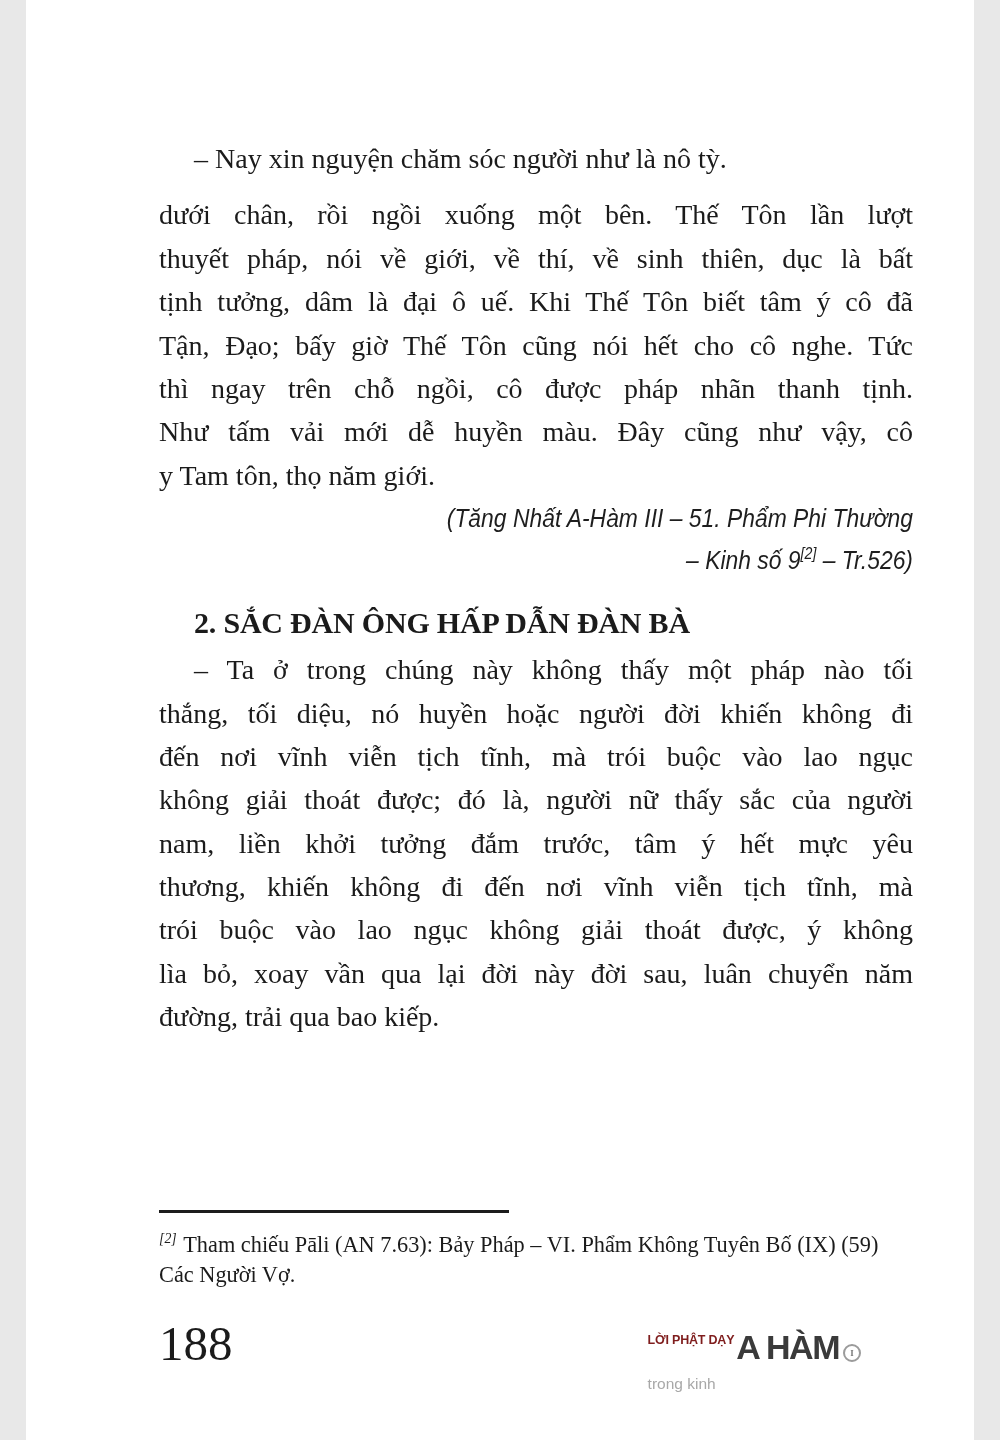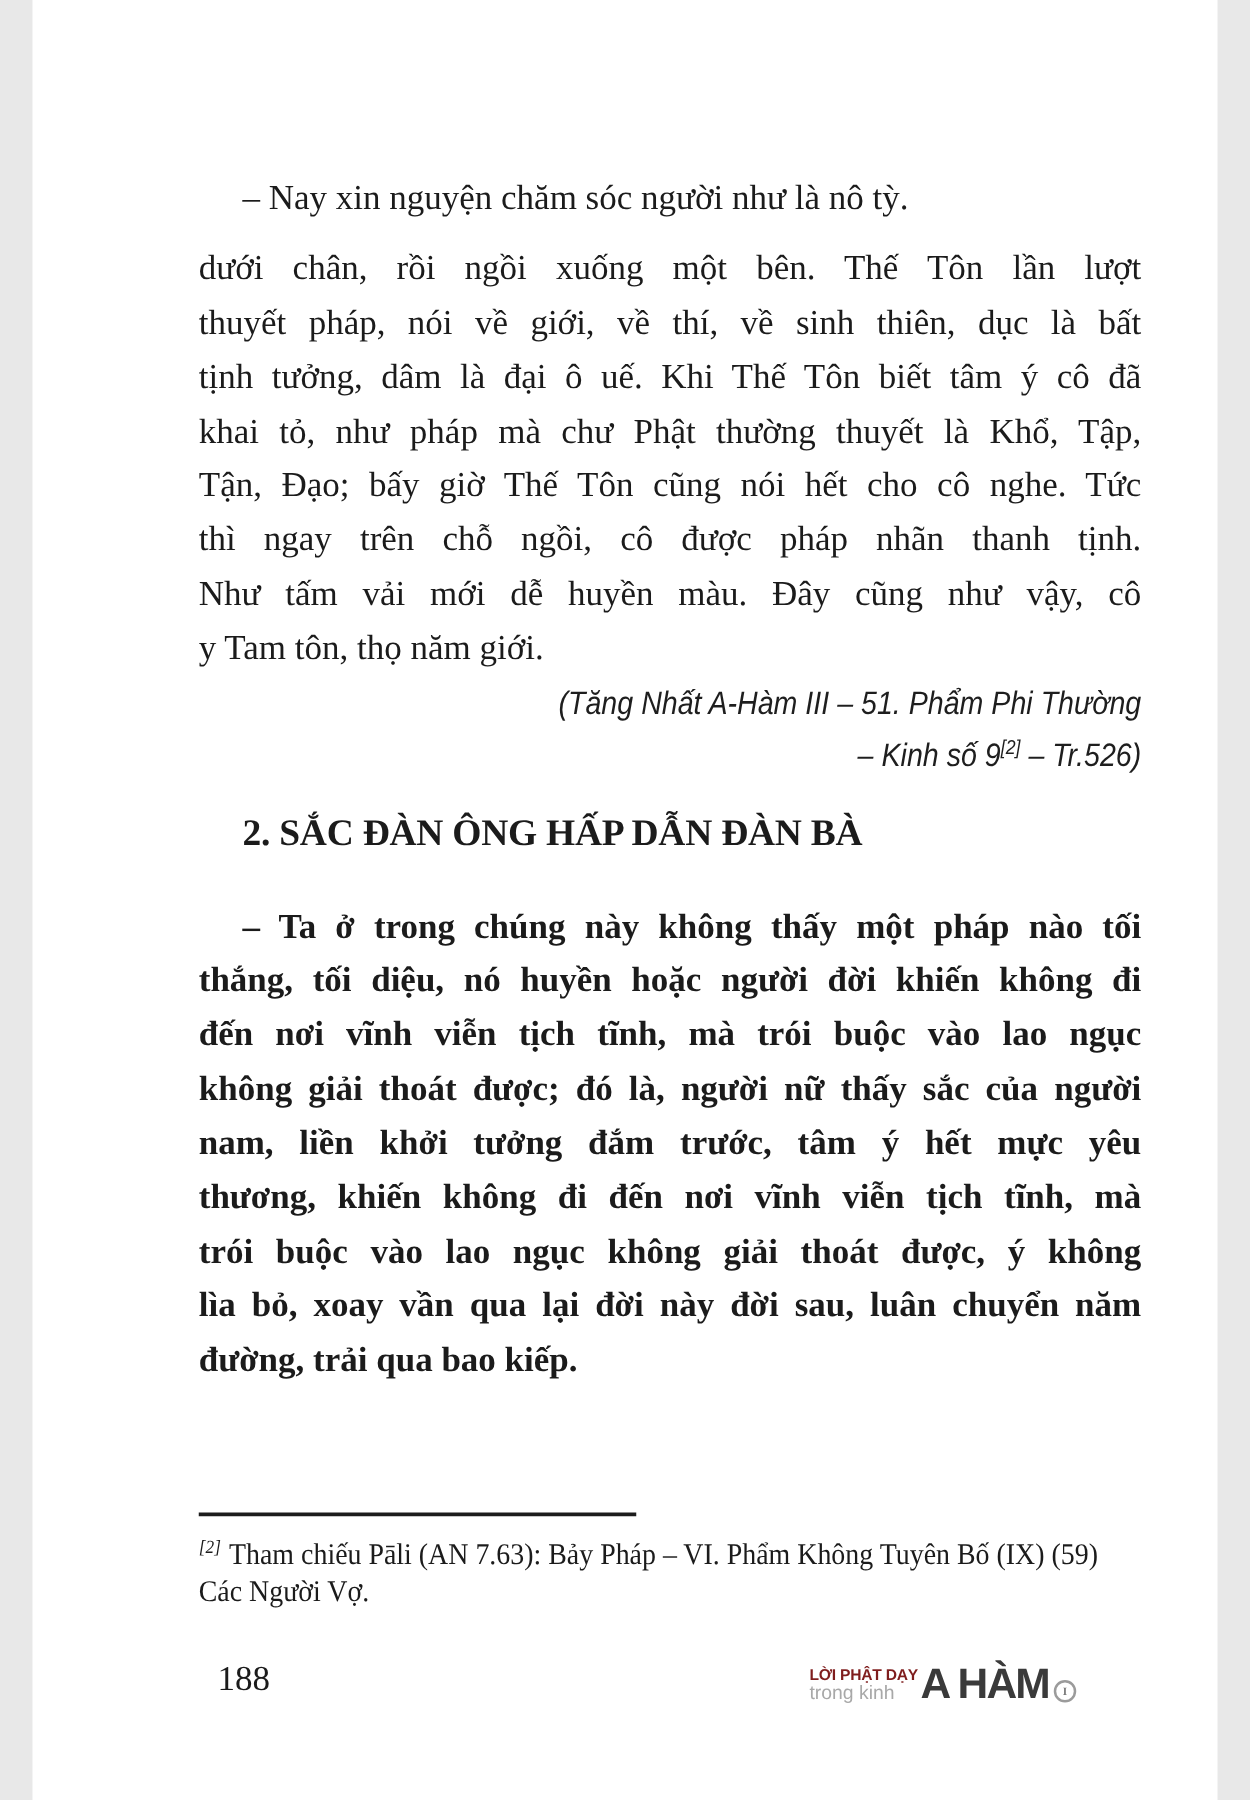--- a/index.html
+++ b/index.html
@@ -18,21 +18,21 @@
     width:754px;
   }
   .opening{
     margin:0;
     padding-left:35px;
     font-size:28px;
     line-height:43.4px;
     height:43.4px;
   }
   .paragraph{margin-top:13px;}
-  .paragraph.second{margin-top:32px;font-weight:bold;}
+  .paragraph.second{margin-top:4px;}
   .bline{
     font-size:28px;
     line-height:43.4px;
     height:43.4px;
     text-align:justify;
     text-align-last:justify;
     white-space:normal;
   }
   .bline.indent{padding-left:35px;}
   .bline.last{text-align-last:left;}
@@ -70,22 +70,22 @@
   .fn-text{
     font-size:24px;
     line-height:30px;
     transform:scaleX(0.93);
     transform-origin:left top;
   }
   .fn-line1{white-space:nowrap;}
   .fn-marker{font-style:italic;margin-right:7px;}
   .page-number{
     position:absolute;
-    left:148px;top:1322px;
-    font-size:28px;
+    left:133px;top:1322px;
+    font-size:49px;
     line-height:44px;
   }
   .logo{
     position:absolute;
     right:113px;top:1331px;
     display:flex;
     align-items:flex-start;
     font-family:"Liberation Sans", sans-serif;
   }
   .logo-left{
@@ -101,20 +101,21 @@
     color:#7f1d1d;
     letter-spacing:-0.2px;
     white-space:nowrap;
     line-height:13px;
   }
   .logo-bottom{
     font-size:15.5px;
     color:#a8a8a8;
     white-space:nowrap;
     line-height:15px;
+    margin-top:29px;
   }
   .logo-title{
     font-size:34px;
     font-weight:bold;
     color:#3a3a3a;
     letter-spacing:-1.5px;
     line-height:32px;
     white-space:nowrap;
   }
   .logo-badge{
@@ -138,21 +139,20 @@
 <div class="page">
 
   <main class="text-block">
 
     <p class="opening">– Nay xin nguyện chăm sóc người như là nô tỳ.</p>
 
     <div class="paragraph">
         <div class="bline">dưới chân, rồi ngồi xuống một bên. Thế Tôn lần lượt</div>
         <div class="bline">thuyết pháp, nói về giới, về thí, về sinh thiên, dục là bất</div>
         <div class="bline">tịnh tưởng, dâm là đại ô uế. Khi Thế Tôn biết tâm ý cô đã</div>
-        <div class="bline">khai tỏ, như pháp mà chư Phật thường thuyết là Khổ, Tập,</div>
         <div class="bline">Tận, Đạo; bấy giờ Thế Tôn cũng nói hết cho cô nghe. Tức</div>
         <div class="bline">thì ngay trên chỗ ngồi, cô được pháp nhãn thanh tịnh.</div>
         <div class="bline">Như tấm vải mới dễ huyền màu. Đây cũng như vậy, cô</div>
         <div class="bline last">y Tam tôn, thọ năm giới.</div>
       </div>
 
     <div class="citation">
       <div class="cit-line">(Tăng Nhất A-Hàm III – 51. Phẩm Phi Thường</div>
       <div class="cit-line"><span>– Kinh số 9</span><sup>[2]</sup><span> – Tr.526)</span></div>
     </div>

